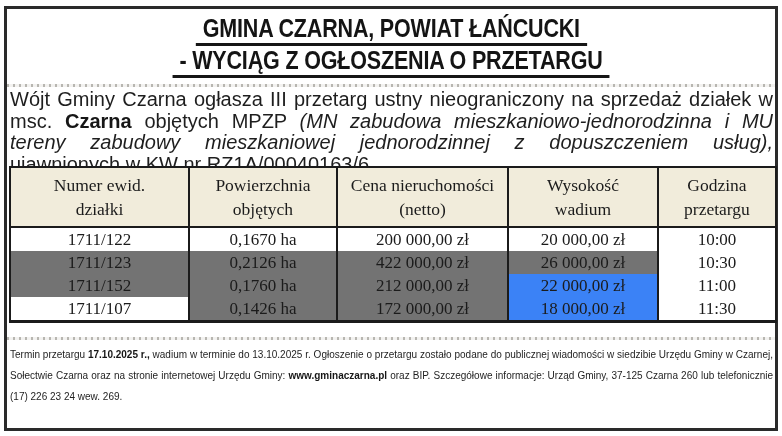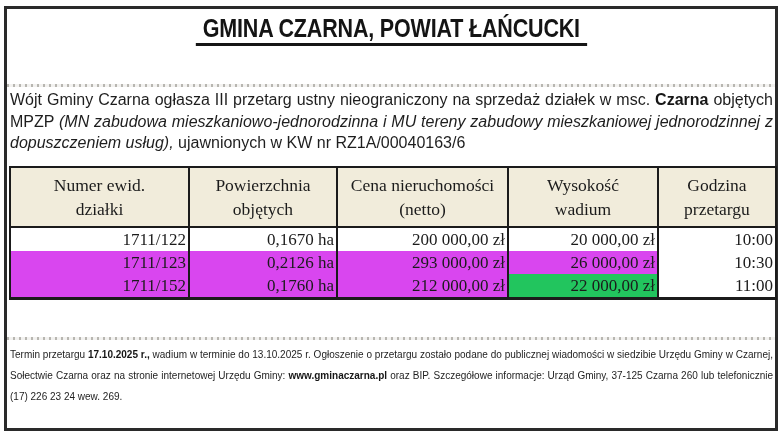--- a/index.html
+++ b/index.html
@@ -28,21 +28,21 @@
   .streak {
     position:absolute; left:7px; right:7px; height:3px;
     background:repeating-linear-gradient(90deg,
       rgba(125,122,112,0.55) 0 2px, rgba(205,202,194,0.25) 2px 6px);
   }
   .streak-top { top:84px; }
   .streak-bottom { top:337px; }
   
   .intro {
     position:absolute; left:10px; right:9px; top:89px;
-    font-size:16px; line-height:21.5px; text-align:justify; color:#1e1e1e;
+    font-size:20px; line-height:21.5px; text-align:justify; color:#1e1e1e;
   }
   .intro b, .footer b { font-weight:bold; color:#161616; }
   .intro i { font-style:italic; }
   
   table.auction {
     position:absolute; left:9px; top:166px; width:766px;
     border-collapse:collapse; table-layout:fixed;
     font-family:"Liberation Serif", serif; font-size:17px; color:#1b1b1b;
     border:2px solid #1b1b1b; border-bottom-width:3px;
   }
@@ -51,42 +51,45 @@
   table.auction col.c3 { width:171px; }
   table.auction col.c4 { width:150px; }
   table.auction col.c5 { width:118px; }
   table.auction th {
     font-weight:normal; font-size:17.5px; line-height:24px;
     white-space:pre-line; vertical-align:middle;
     background:#f1ecdb; padding:5px 2px;
     border-right:2px solid #1b1b1b; border-bottom:2px solid #1b1b1b;
   }
   table.auction td {
-    text-align:right; vertical-align:middle;
+    text-align:center; vertical-align:middle;
     height:23px; line-height:23px; padding:0 2px;
     border-right:2px solid #1b1b1b;
   }
   table.auction th:last-child, table.auction td:last-child { border-right:none; }
-  td.bg-cream { background:#d946ef; }
-  td.bg-faint { background:#22c55e; }
+  td.bg-cream { background:#737373; }
+  td.bg-faint { background:#3b82f6; }
   
   .footer {
     position:absolute; left:10px; right:9px; top:344px;
     font-size:10px; line-height:21px; text-align:justify; color:#1e1e1e;
   }
 </style>
 </head>
 <body>
 
 <div class="page">
   <div class="frame"></div>
 
   <div class="title-block">
     <div class="title-line">
       <span>GMINA CZARNA, POWIAT ŁAŃCUCKI</span>
+    </div>
+    <div class="title-line">
+      <span>- WYCIĄG Z OGŁOSZENIA O PRZETARGU</span>
     </div>
   </div>
 
   <div class="streak streak-top"></div>
 
   <p class="intro"><span>Wójt Gminy Czarna ogłasza III przetarg ustny nieograniczony na sprzedaż działek w msc. </span><b>Czarna</b><span> objętych MPZP </span><i>(MN zabudowa mieszkaniowo-jednorodzinna i MU tereny zabudowy mieszkaniowej jednorodzinnej z dopuszczeniem usług),</i><span> ujawnionych w KW nr RZ1A/00040163/6</span></p>
 
   <table class="auction">
     <colgroup>
       <col class="c1">
@@ -113,30 +116,37 @@
       <tr>
         <td>1711/122</td>
         <td>0,1670 ha</td>
         <td>200 000,00 zł</td>
         <td>20 000,00 zł</td>
         <td>10:00</td>
       </tr>
       <tr>
         <td class="bg-cream">1711/123</td>
         <td class="bg-cream">0,2126 ha</td>
-        <td class="bg-cream">293 000,00 zł</td>
+        <td class="bg-cream">422 000,00 zł</td>
         <td class="bg-cream">26 000,00 zł</td>
         <td>10:30</td>
       </tr>
       <tr>
         <td class="bg-cream">1711/152</td>
         <td class="bg-cream">0,1760 ha</td>
         <td class="bg-cream">212 000,00 zł</td>
         <td class="bg-faint">22 000,00 zł</td>
         <td>11:00</td>
       </tr>
+      <tr>
+        <td>1711/107</td>
+        <td class="bg-cream">0,1426 ha</td>
+        <td class="bg-cream">172 000,00 zł</td>
+        <td class="bg-faint">18 000,00 zł</td>
+        <td>11:30</td>
+      </tr>
     </tbody>
   </table>
 
   <div class="streak streak-bottom"></div>
 
   <p class="footer"><span>Termin przetargu </span><b>17.10.2025 r.,</b><span> wadium w terminie do 13.10.2025 r. Ogłoszenie o przetargu zostało podane do publicznej wiadomości w siedzibie Urzędu Gminy w Czarnej, Sołectwie Czarna oraz na stronie internetowej Urzędu Gminy: </span><b>www.gminaczarna.pl</b><span> oraz BIP. Szczegółowe informacje: Urząd Gminy, 37-125 Czarna 260 lub telefonicznie (17) 226 23 24 wew. 269.</span></p>
 </div>
 
 </body></html>

